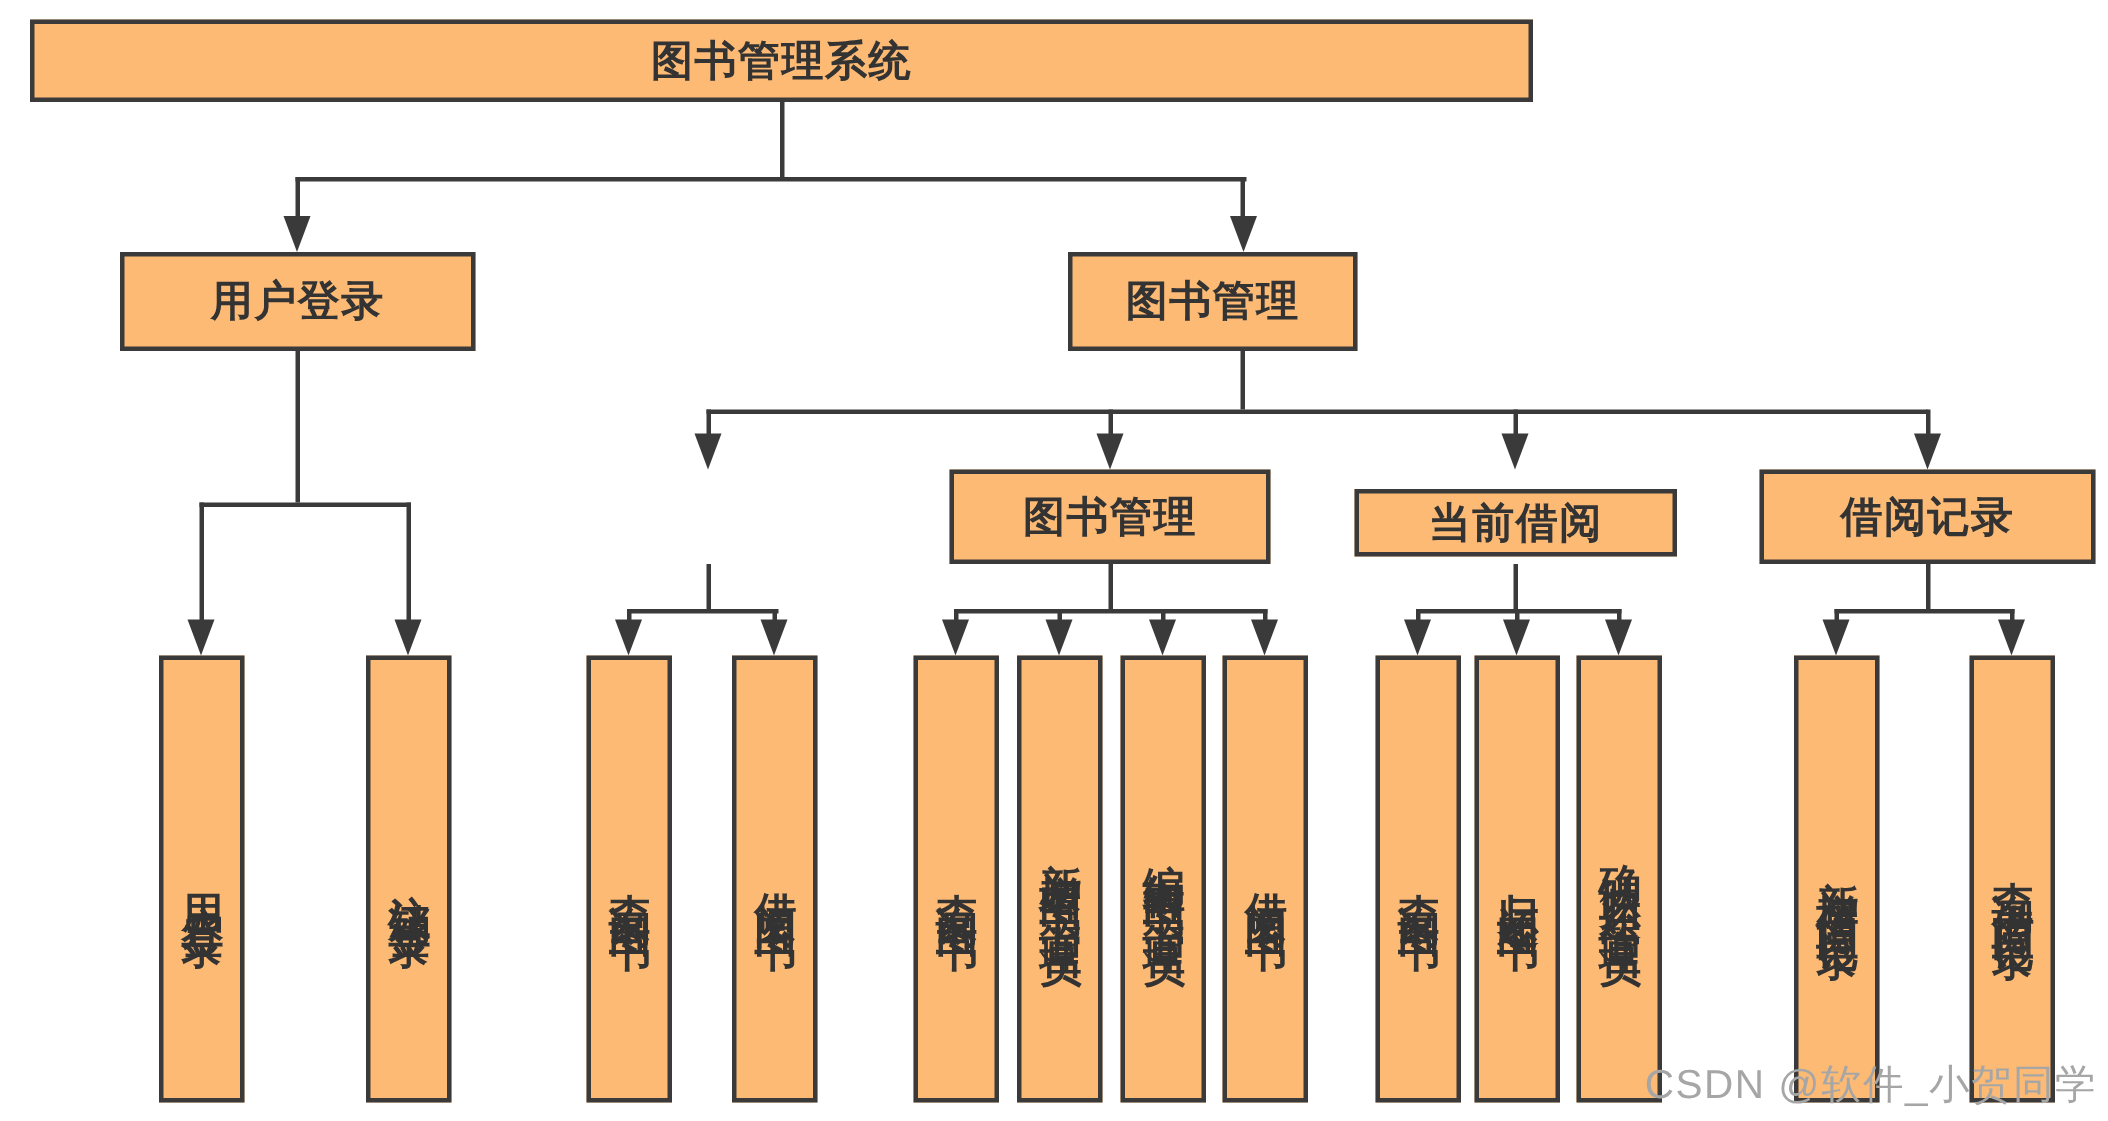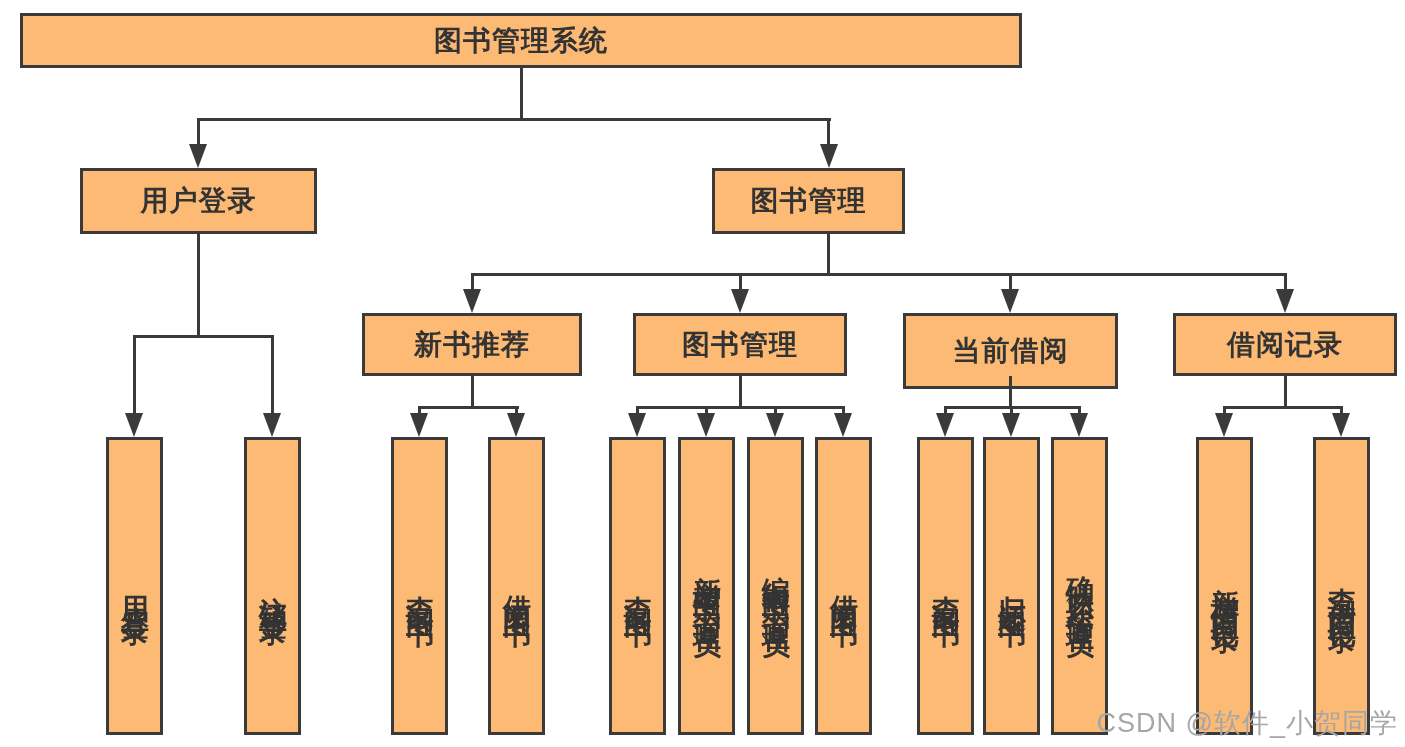--- a/index.html
+++ b/index.html
@@ -41,23 +41,22 @@
 </head>
 <body>
 
 <div class="canvas">
 
   <div class="box" style="left:20px;top:13px;width:1002px;height:55px">图书管理系统</div>
 
   <div class="box" style="left:80px;top:168px;width:237px;height:66px">用户登录</div>
   <div class="box" style="left:712px;top:168px;width:193px;height:66px">图书管理</div>
 
-  <div class="box" style="left:362px;top:313px;width:220px;height:63px">新书推荐</div>
   <div class="box" style="left:633px;top:313px;width:214px;height:63px">图书管理</div>
-  <div class="box" style="left:903px;top:313px;width:215px;height:76px">当前借阅</div>
+  <div class="box" style="left:903px;top:326px;width:215px;height:45px">当前借阅</div>
   <div class="box" style="left:1173px;top:313px;width:224px;height:63px">借阅记录</div>
 
   <div class="box vbox" style="left:106px;top:437px;width:57px;height:298px">用户登录</div>
   <div class="box vbox" style="left:244px;top:437px;width:57px;height:298px">注销登录</div>
 
   <div class="box vbox" style="left:391px;top:437px;width:57px;height:298px">查询图书</div>
   <div class="box vbox" style="left:488px;top:437px;width:57px;height:298px">借阅图书</div>
 
   <div class="box vbox" style="left:609px;top:437px;width:57px;height:298px">查询图书</div>
   <div class="box vbox" style="left:678px;top:437px;width:57px;height:298px">新增图书（管理员）</div>

